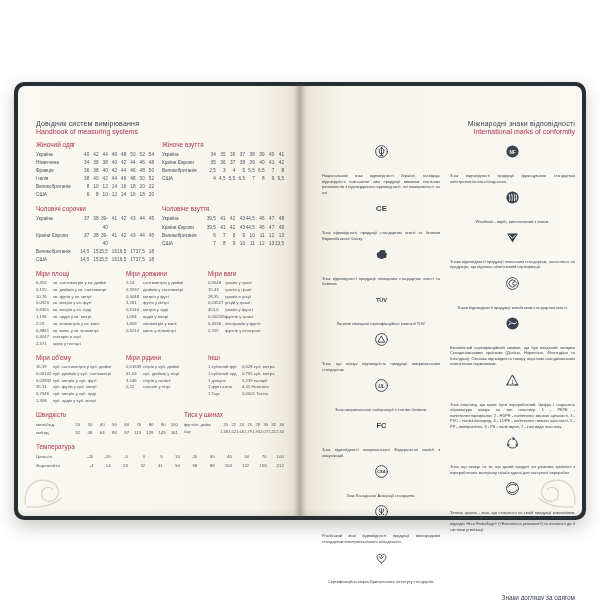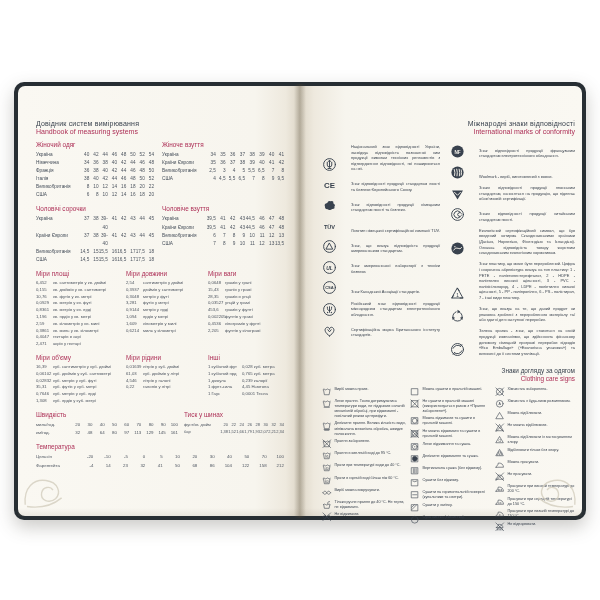--- a/index.html
+++ b/index.html
@@ -44,21 +44,21 @@
   .scale-vals{flex:1;display:flex;}
   .scale-vals span{flex:1;text-align:right;}
   .temp .scale-label{width:40px;}
 
   
   .rp-head{text-align:right;}
   .rp-title-uk{font-size:7px;color:#39424e;letter-spacing:.2px;}
   .rp-title-en{font-size:7px;color:#ad3057;margin-top:1px;}
   .conf-grid{display:grid;grid-template-columns:118px 1fr;column-gap:10px;margin-top:9px;}
   .conf-col{display:flex;flex-direction:column;gap:5.5px;}
-  .conf-item{display:flex;gap:14px;align-items:flex-end;}
+  .conf-item{display:flex;gap:14px;align-items:center;flex-direction:column;}
   .c-icon{flex:none;width:15px;}
   .c-icon svg{width:15px;height:15px;display:block;}
   .conf-text{flex:1;font-size:3.95px;line-height:1.42;color:#39424e;text-align:justify;}
   .care-head{text-align:right;margin:10px 0 5px;}
   .care-title-uk{font-size:6.4px;color:#39424e;}
   .care-title-en{font-size:6.4px;color:#ad3057;margin-top:1px;}
   .care-grid{display:grid;grid-template-columns:84px 81px 1fr;column-gap:4px;}
   .care-col{display:flex;flex-direction:column;gap:2.6px;}
   .care-item{display:flex;gap:3px;align-items:flex-start;}
   .care-icon{flex:none;width:9.5px;}
@@ -686,20 +686,30 @@
                   <text x="8" y="10.2" font-size="5.2" text-anchor="middle" fill="#39424e" stroke="none" font-weight="bold" font-style="italic" font-family="Liberation Sans, sans-serif">UL</text>
                 </g>
               </svg>
             </span>
             <div class="conf-text">Знак американської лабораторії з техніки безпеки.</div>
           </div>
           <div class="conf-item">
             <span class="c-icon">
               <svg viewBox="0 0 16 16">
                 <g fill="none" stroke="#39424e" stroke-width="1" stroke-linecap="round" stroke-linejoin="round">
+                  <text x="8" y="11" font-size="8" text-anchor="middle" fill="#39424e" stroke="none" font-weight="bold" font-family="Liberation Sans, sans-serif">FC</text>
+                </g>
+              </svg>
+            </span>
+            <div class="conf-text">Знак відповідності американської Федеральної комісії з комунікацій.</div>
+          </div>
+          <div class="conf-item">
+            <span class="c-icon">
+              <svg viewBox="0 0 16 16">
+                <g fill="none" stroke="#39424e" stroke-width="1" stroke-linecap="round" stroke-linejoin="round">
                   <circle cx="8" cy="8" r="6.3"></circle>
                   <text x="8" y="9.9" font-size="4.4" text-anchor="middle" fill="#39424e" stroke="none" font-weight="bold" font-family="Liberation Sans, sans-serif">CSA</text>
                 </g>
               </svg>
             </span>
             <div class="conf-text">Знак Канадської Асоціації стандартів.</div>
           </div>
           <div class="conf-item">
             <span class="c-icon">
               <svg viewBox="0 0 16 16">

